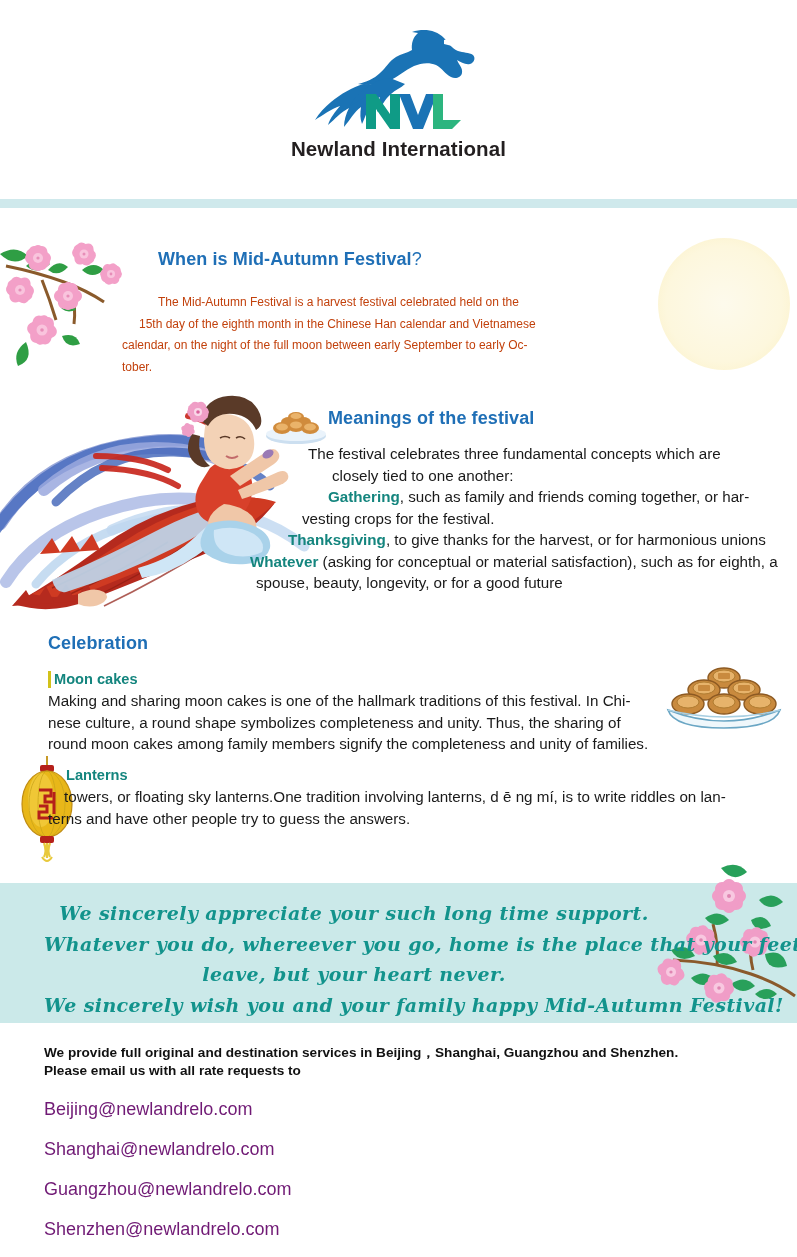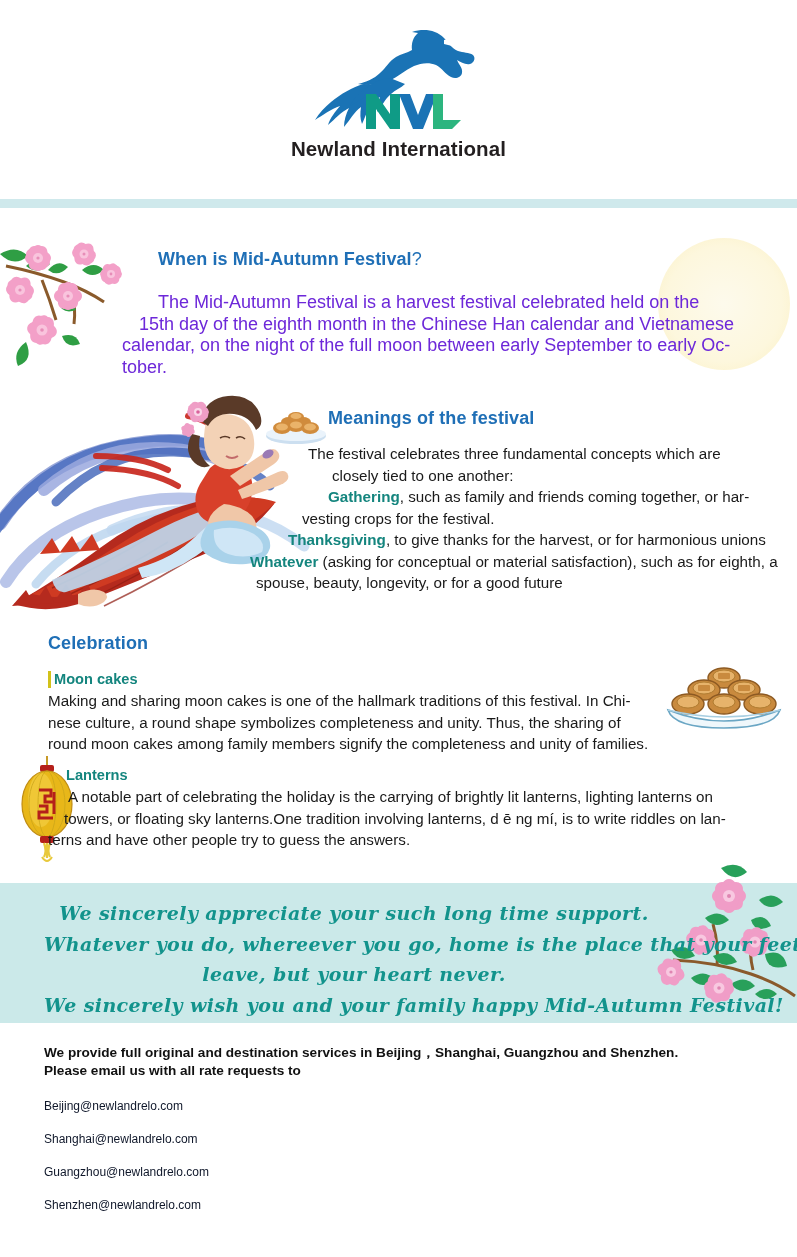--- a/index.html
+++ b/index.html
@@ -29,21 +29,21 @@
   }
 
   
   .h-blue{
     color:#1f6fb6;font-weight:bold;letter-spacing:.1px;
   }
   #sec-when-title{position:absolute;left:158px;top:249px;font-size:18px;}
   #sec-when-title .qm{font-weight:normal;font-size:18px;}
   .p-when{
     position:absolute;left:122px;top:292px;width:542px;
-    font-size:18px;line-height:21.5px;color:#6d28d9;
+    font-size:12px;line-height:21.5px;color:#c2410c;
   }
   .p-when .ln{display:block;white-space:pre;}
   .p-when .ln.i1{padding-left:36px;}
   .p-when .ln.i2{padding-left:17px;}
 
   
   #sec-meaning-title{position:absolute;left:328px;top:408px;font-size:18px;}
   .meaning-body{position:absolute;left:228px;top:443px;width:562px;font-size:15.2px;line-height:21.5px;color:#1a1a1a;}
   .meaning-body .ln{display:block;white-space:pre;}
   .mg{color:#14857e;font-weight:bold;}
@@ -84,21 +84,21 @@
     color:#12938c;font-size:19px;line-height:30.5px;
     letter-spacing:.4px;
     text-align:center;
   }
   .script-block .ln{display:block;white-space:pre;}
 
   
   .footer{position:absolute;left:44px;top:1044px;width:720px;}
   .foot-lead{font-size:13.6px;font-weight:bold;line-height:18px;color:#111;}
   .foot-lead .ln{display:block;white-space:pre;}
-  .foot-mail{font-size:12px;color:#0f172a;margin-top:19px;}
+  .foot-mail{font-size:18px;color:#701a75;margin-top:19px;}
   .foot-mail:first-of-type{margin-top:24px;}
 
   
   .decor{position:absolute;pointer-events:none;}
   #flowers-topleft{left:-4px;top:218px;}
   #flowers-band{left:655px;top:862px;}
   #fairy{left:-8px;top:372px;}
   #mooncake-plate{left:662px;top:662px;}
   #lantern{left:18px;top:756px;}
 </style>
@@ -387,21 +387,20 @@
       <path d="M36 36 v22"></path>
     </g>
     <rect x="22" y="80" width="14" height="7" rx="2" fill="#b5201a"></rect>
     <path d="M26 87 q3 8 0 14 M29 87 q0 8 0 15 M32 87 q-3 8 0 14" stroke="#e8c93c" stroke-width="2.2" fill="none"></path>
     <path d="M24 101 q5 8 10 0" stroke="#e8c93c" stroke-width="2" fill="none"></path>
   </svg>
 
   <div class="sub-block" id="block-lanterns">
     <div class="sub-head">Lanterns</div>
     <div class="sub-body">
-      <span class="ln l0">A notable part of celebrating the holiday is the carrying of brightly lit lanterns, lighting lanterns on</span>
       <span class="ln l1">towers, or floating sky lanterns.One tradition involving lanterns, d ē ng mí, is to write riddles on lan-</span>
       <span class="ln l2">terns and have other people try to guess the answers.</span>
     </div>
   </div>
 
   <div class="teal-band"></div>
 
   <svg class="decor" id="flowers-band" width="145" height="175" viewBox="0 0 145 175">
     <g stroke="#8a5a2b" stroke-width="3" fill="none">
       <path d="M18 98 q44 2 78 14 q26 9 44 22"></path>

